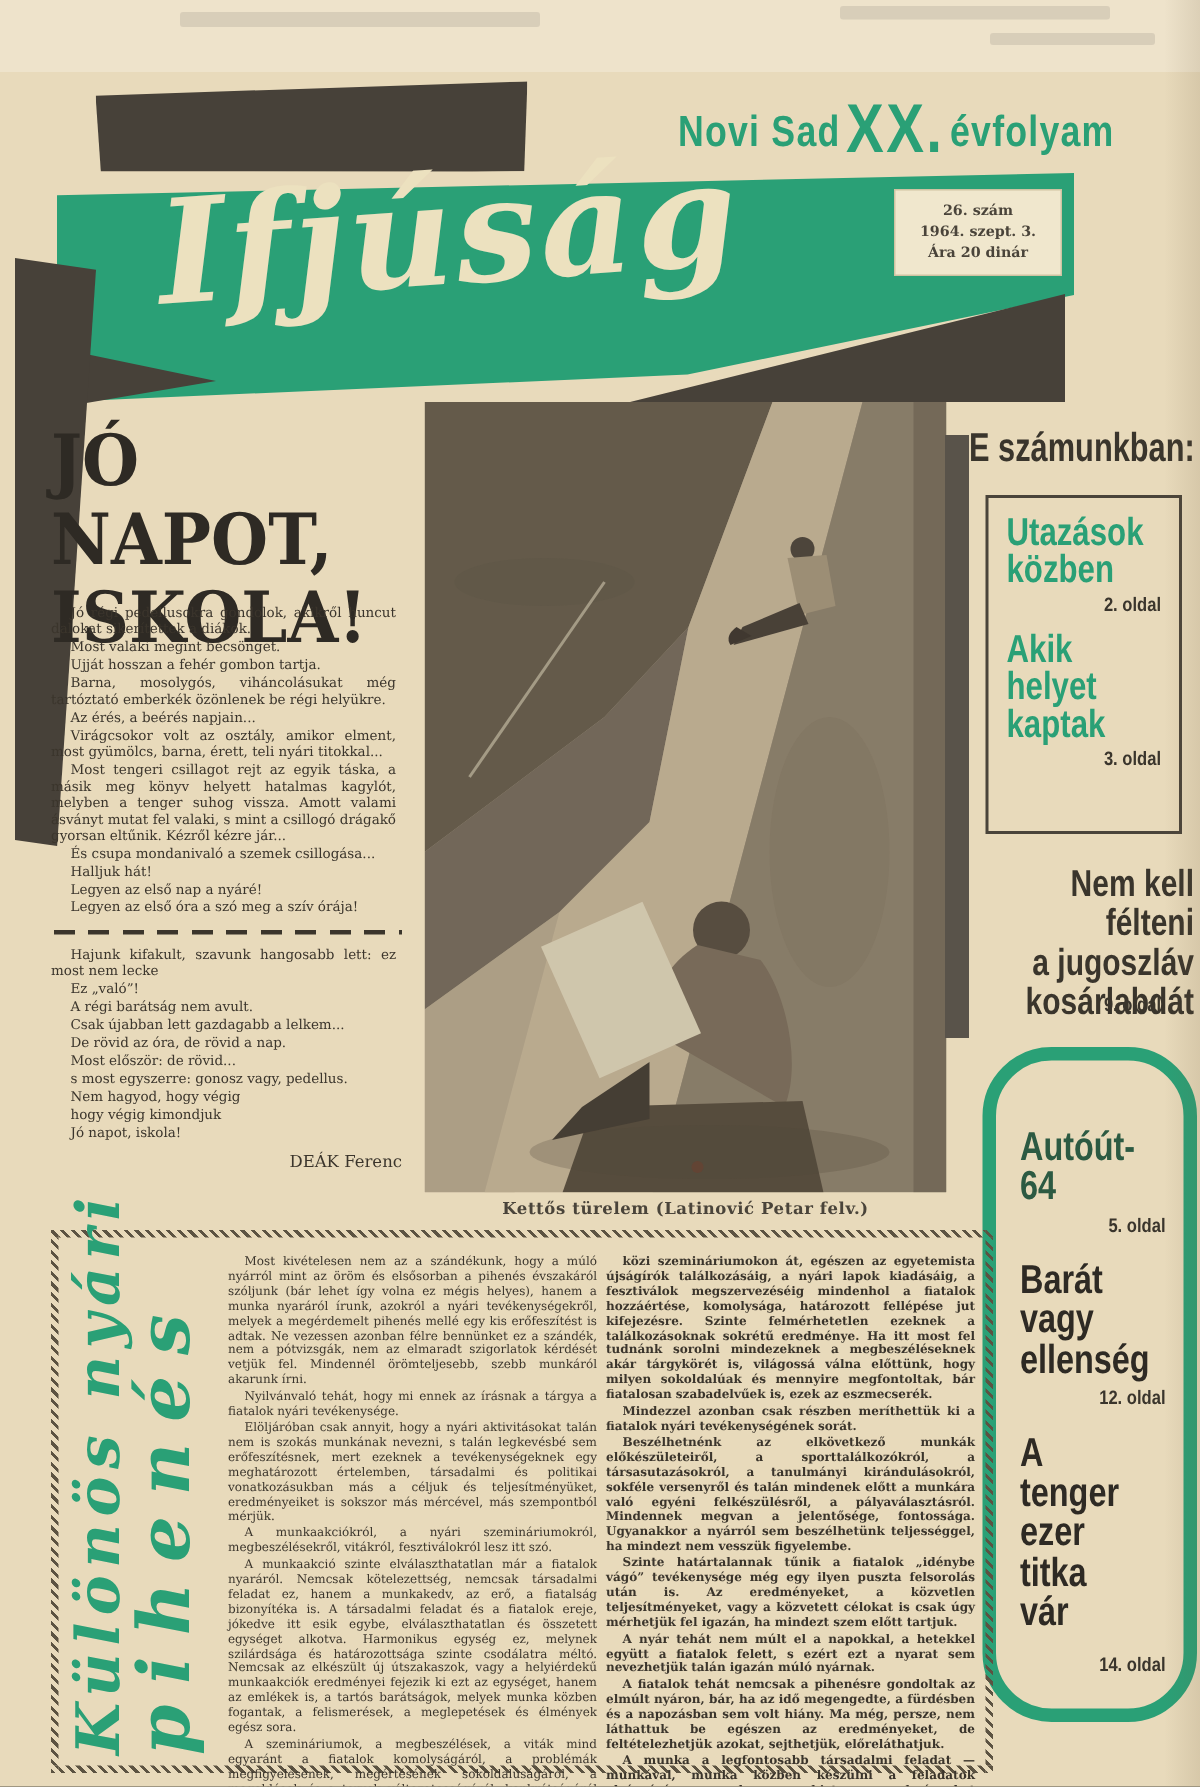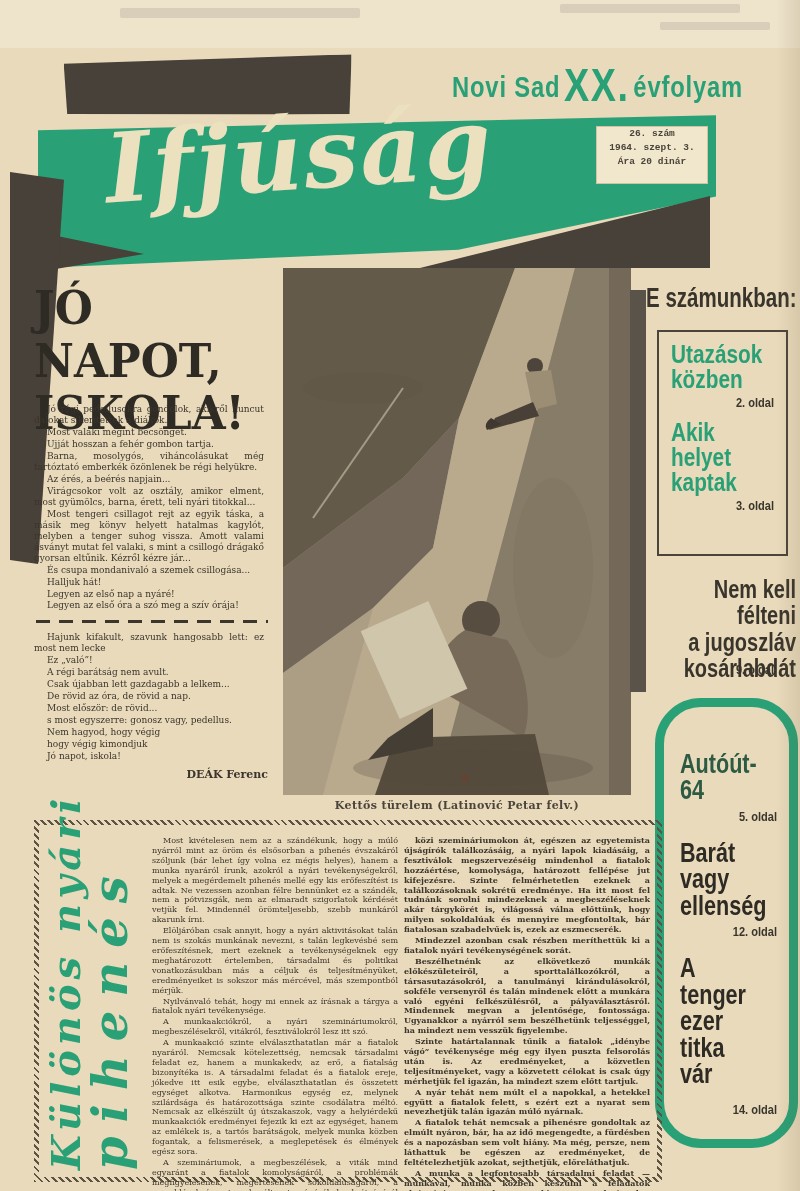--- a/index.html
+++ b/index.html
@@ -20,39 +20,39 @@
   .edition{position:absolute;left:452px;top:58px;width:280px;white-space:nowrap;
     color:#2aa076;font-family:"Liberation Sans",sans-serif;font-weight:bold;
     transform:scaleX(.82);transform-origin:left top;}
   .edition .sm{font-size:29px;letter-spacing:1px;}
   .edition .big{font-size:46px;letter-spacing:2px;vertical-align:-4px;}
   .band{position:absolute;left:38px;top:102px;width:678px;height:166px;background:#2aa076;
     clip-path:polygon(0 17%,100% 8%,100% 57%,62% 89%,0 100%);}
   .masthead{position:absolute;left:105px;top:108px;font-style:italic;font-weight:bold;
     font-size:96px;color:#ece1bf;transform:rotate(-4deg);letter-spacing:2px;line-height:1;}
   .issuebox{position:absolute;left:596px;top:126px;width:110px;height:56px;background:#f0e7cd;
-    border:1px solid #cfc3a2;display:flex;flex-direction:column;
-    text-align:center;font-size:9.5px;font-weight:bold;color:#4a443a;line-height:1.45;font-family:Liberation Mono, monospace;}
+    border:1px solid #cfc3a2;display:flex;flex-direction:column;justify-content:center;
+    text-align:center;font-size:9.5px;font-weight:bold;color:#4a443a;line-height:1.45;}
   .tri-right{position:absolute;left:420px;top:196px;width:290px;height:72px;background:#474139;
     clip-path:polygon(100% 0,100% 100%,0 100%);}
   .tri-left{position:absolute;left:38px;top:232px;width:106px;height:40px;background:#474139;
     clip-path:polygon(0 0,100% 55%,0 100%);}
   .left-wedge{position:absolute;left:10px;top:172px;width:54px;height:392px;background:#474139;
     clip-path:polygon(0 0,100% 2%,52% 100%,0 99%);}
 
   
   .headline{position:absolute;left:34px;top:282px;width:244px;line-height:1.12;
     font-weight:bold;font-size:47px;color:#2e2a24;transform:scaleX(.93);transform-origin:left top;
     letter-spacing:0px;}
   .lead-col{position:absolute;left:34px;top:404px;width:246px;font-size:9px;line-height:1.22;
     text-align:justify;}
   .lead-col p{margin:0 16px 1px 0;text-indent:13px;}
   .dashes{height:3px;margin:9px 0 9px 2px;width:232px;
     background:repeating-linear-gradient(90deg,#3b352c 0 14px,rgba(0,0,0,0) 14px 23px);}
-  .sig-lead{margin-top:6px;text-align:right;padding-right:12px;font-weight:bold;font-size:11px;}
+  .sig-lead{margin-top:6px;text-align:right;padding-right:12px;font-weight:normal;font-size:11px;}
 
   
   .photo{position:absolute;left:283px;top:268px;width:348px;height:527px;overflow:hidden;
     filter:contrast(.92) saturate(.8);}
   .caption{position:absolute;left:283px;top:799px;width:348px;text-align:center;
     font-size:11px;font-weight:bold;color:#4a443a;letter-spacing:.4px;}
   .photo-sep{position:absolute;left:630px;top:290px;width:16px;height:402px;background:#59534a;}
 
   
   .condensed{font-family:"Liberation Sans",sans-serif;font-weight:bold;}
@@ -207,22 +207,22 @@
 
   <div class="bottom-box"></div>
   <div class="vtitle-wrap">
     <div class="vtitle">
       <div class="l1">Különös nyári</div>
       <div class="l2">pihenés</div>
     </div>
   </div>
   <div id="bcol1" class="bcol">
       <p>Most kivételesen nem az a szándékunk, hogy a múló nyárról mint az öröm és elsősorban a pihenés évszakáról szóljunk (bár lehet így volna ez mégis helyes), hanem a munka nyaráról írunk, azokról a nyári tevékenységekről, melyek a megérdemelt pihenés mellé egy kis erőfeszítést is adtak. Ne vezessen azonban félre bennünket ez a szándék, nem a pótvizsgák, nem az elmaradt szigorlatok kérdését vetjük fel. Mindennél örömteljesebb, szebb munkáról akarunk írni.</p>
+      <p>Nyilvánvaló tehát, hogy mi ennek az írásnak a tárgya a fiatalok nyári tevékenysége.</p>
       <p>Elöljáróban csak annyit, hogy a nyári aktivitásokat talán nem is szokás munkának nevezni, s talán legkevésbé sem erőfeszítésnek, mert ezeknek a tevékenységeknek egy meghatározott értelemben, társadalmi és politikai vonatkozásukban más a céljuk és teljesítményüket, eredményeiket is sokszor más mércével, más szempontból mérjük.</p>
-      <p>Nyilvánvaló tehát, hogy mi ennek az írásnak a tárgya a fiatalok nyári tevékenysége.</p>
       <p>A munkaakciókról, a nyári szemináriumokról, megbeszélésekről, vitákról, fesztiválokról lesz itt szó.</p>
       <p>A munkaakció szinte elválaszthatatlan már a fiatalok nyaráról. Nemcsak kötelezettség, nemcsak társadalmi feladat ez, hanem a munkakedv, az erő, a fiatalság bizonyítéka is. A társadalmi feladat és a fiatalok ereje, jókedve itt esik egybe, elválaszthatatlan és összetett egységet alkotva. Harmonikus egység ez, melynek szilárdsága és határozottsága szinte csodálatra méltó. Nemcsak az elkészült új útszakaszok, vagy a helyiérdekű munkaakciók eredményei fejezik ki ezt az egységet, hanem az emlékek is, a tartós barátságok, melyek munka közben fogantak, a felismerések, a meglepetések és élmények egész sora.</p>
       <p>A szemináriumok, a megbeszélések, a viták mind egyaránt a fiatalok komolyságáról, a problémák megfigyelésének, megértésének sokoldalúságáról, a megoldások és a tervek változatosságáról, konkrétságáról tanúskodnak. Kezdve az ifjúsági vezetők megbeszéléseitől, a nemzet-</p>
     </div>
   <div id="bcol2" class="bcol">
     <div>
         <p>közi szemináriumokon át, egészen az egyetemista újságírók találkozásáig, a nyári lapok kiadásáig, a fesztiválok megszervezéséig mindenhol a fiatalok hozzáértése, komolysága, határozott fellépése jut kifejezésre. Szinte felmérhetetlen ezeknek a találkozásoknak sokrétű eredménye. Ha itt most fel tudnánk sorolni mindezeknek a megbeszéléseknek akár tárgykörét is, világossá válna előttünk, hogy milyen sokoldalúak és mennyire megfontoltak, bár fiatalosan szabadelvűek is, ezek az eszmecserék.</p>
         <p>Mindezzel azonban csak részben meríthettük ki a fiatalok nyári tevékenységének sorát.</p>
         <p>Beszélhetnénk az elkövetkező munkák előkészületeiről, a sporttalálkozókról, a társasutazásokról, a tanulmányi kirándulásokról, sokféle versenyről és talán mindenek előtt a munkára való egyéni felkészülésről, a pályaválasztásról. Mindennek megvan a jelentősége, fontossága. Ugyanakkor a nyárról sem beszélhetünk teljességgel, ha mindezt nem vesszük figyelembe.</p>
         <p>Szinte határtalannak tűnik a fiatalok „idénybe vágó” tevékenysége még egy ilyen puszta felsorolás után is. Az eredményeket, a közvetlen teljesítményeket, vagy a közvetett célokat is csak úgy mérhetjük fel igazán, ha mindezt szem előtt tartjuk.</p>

